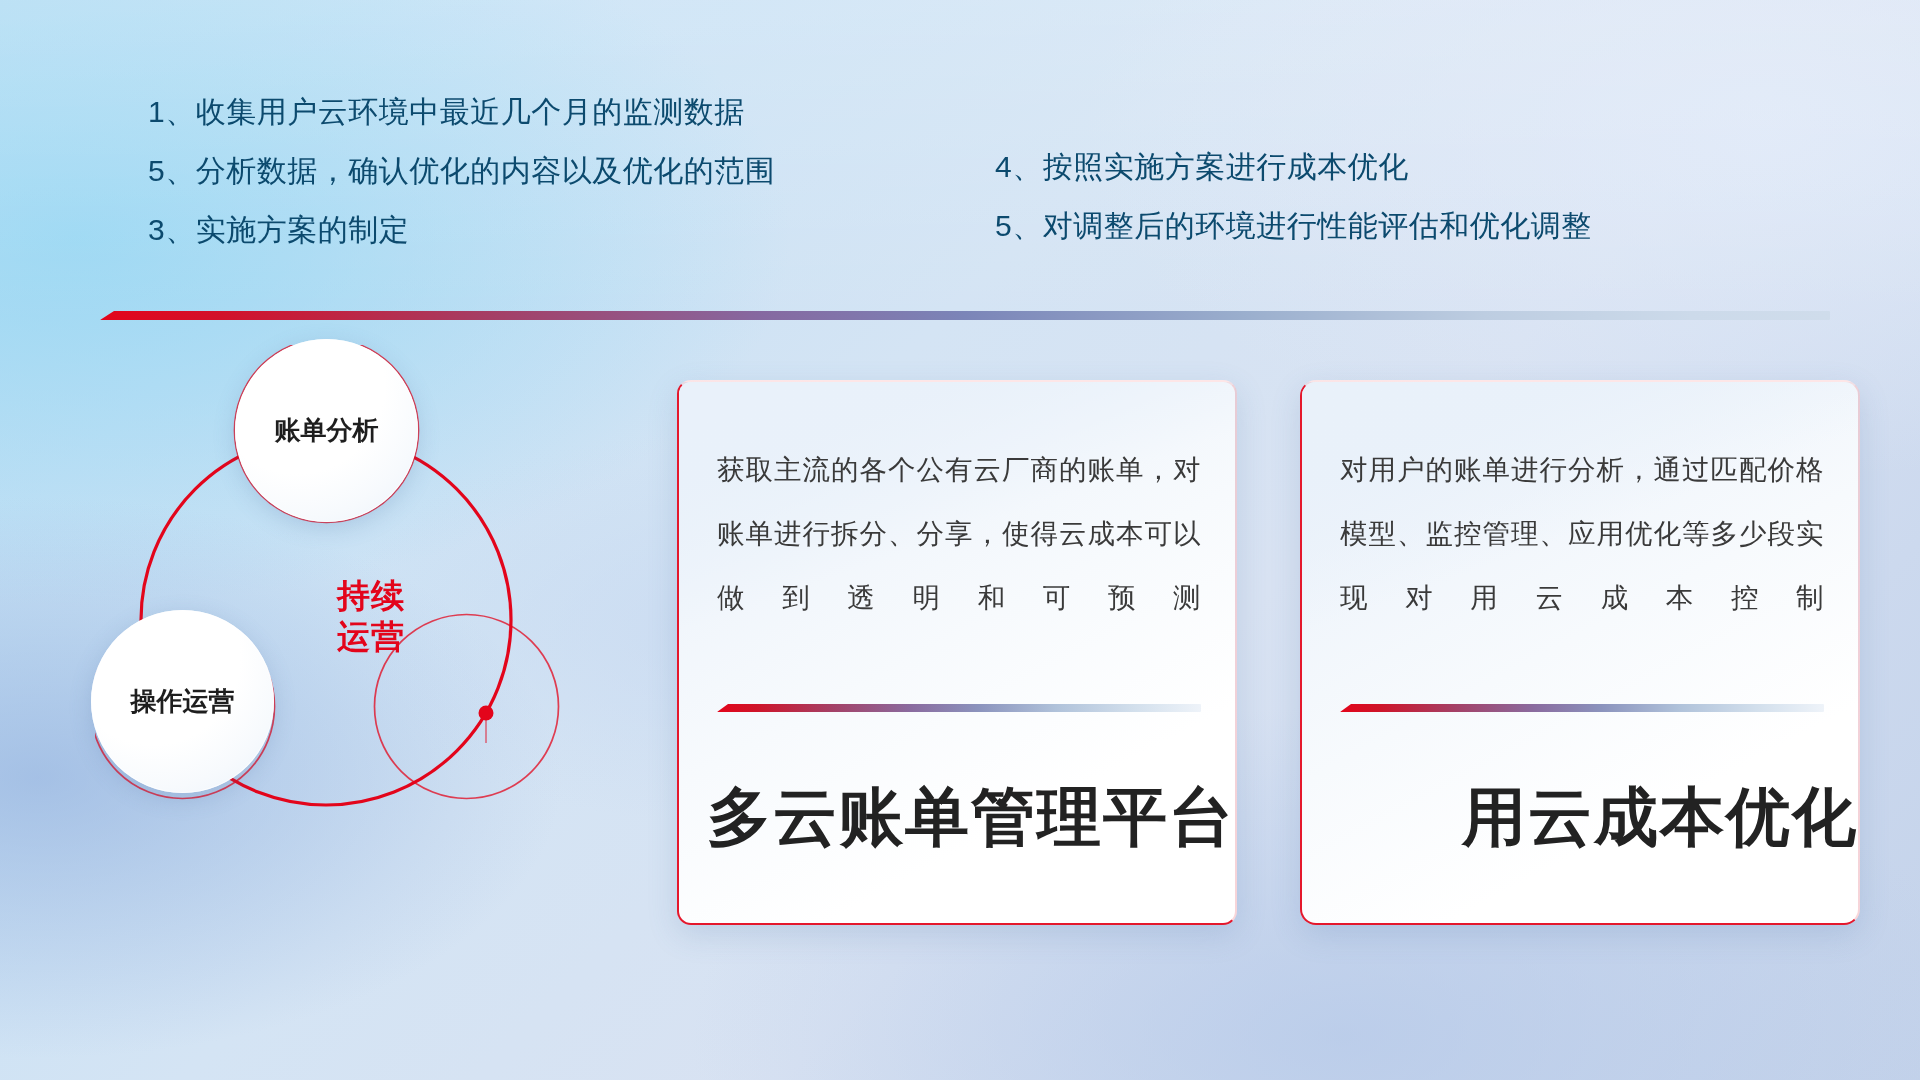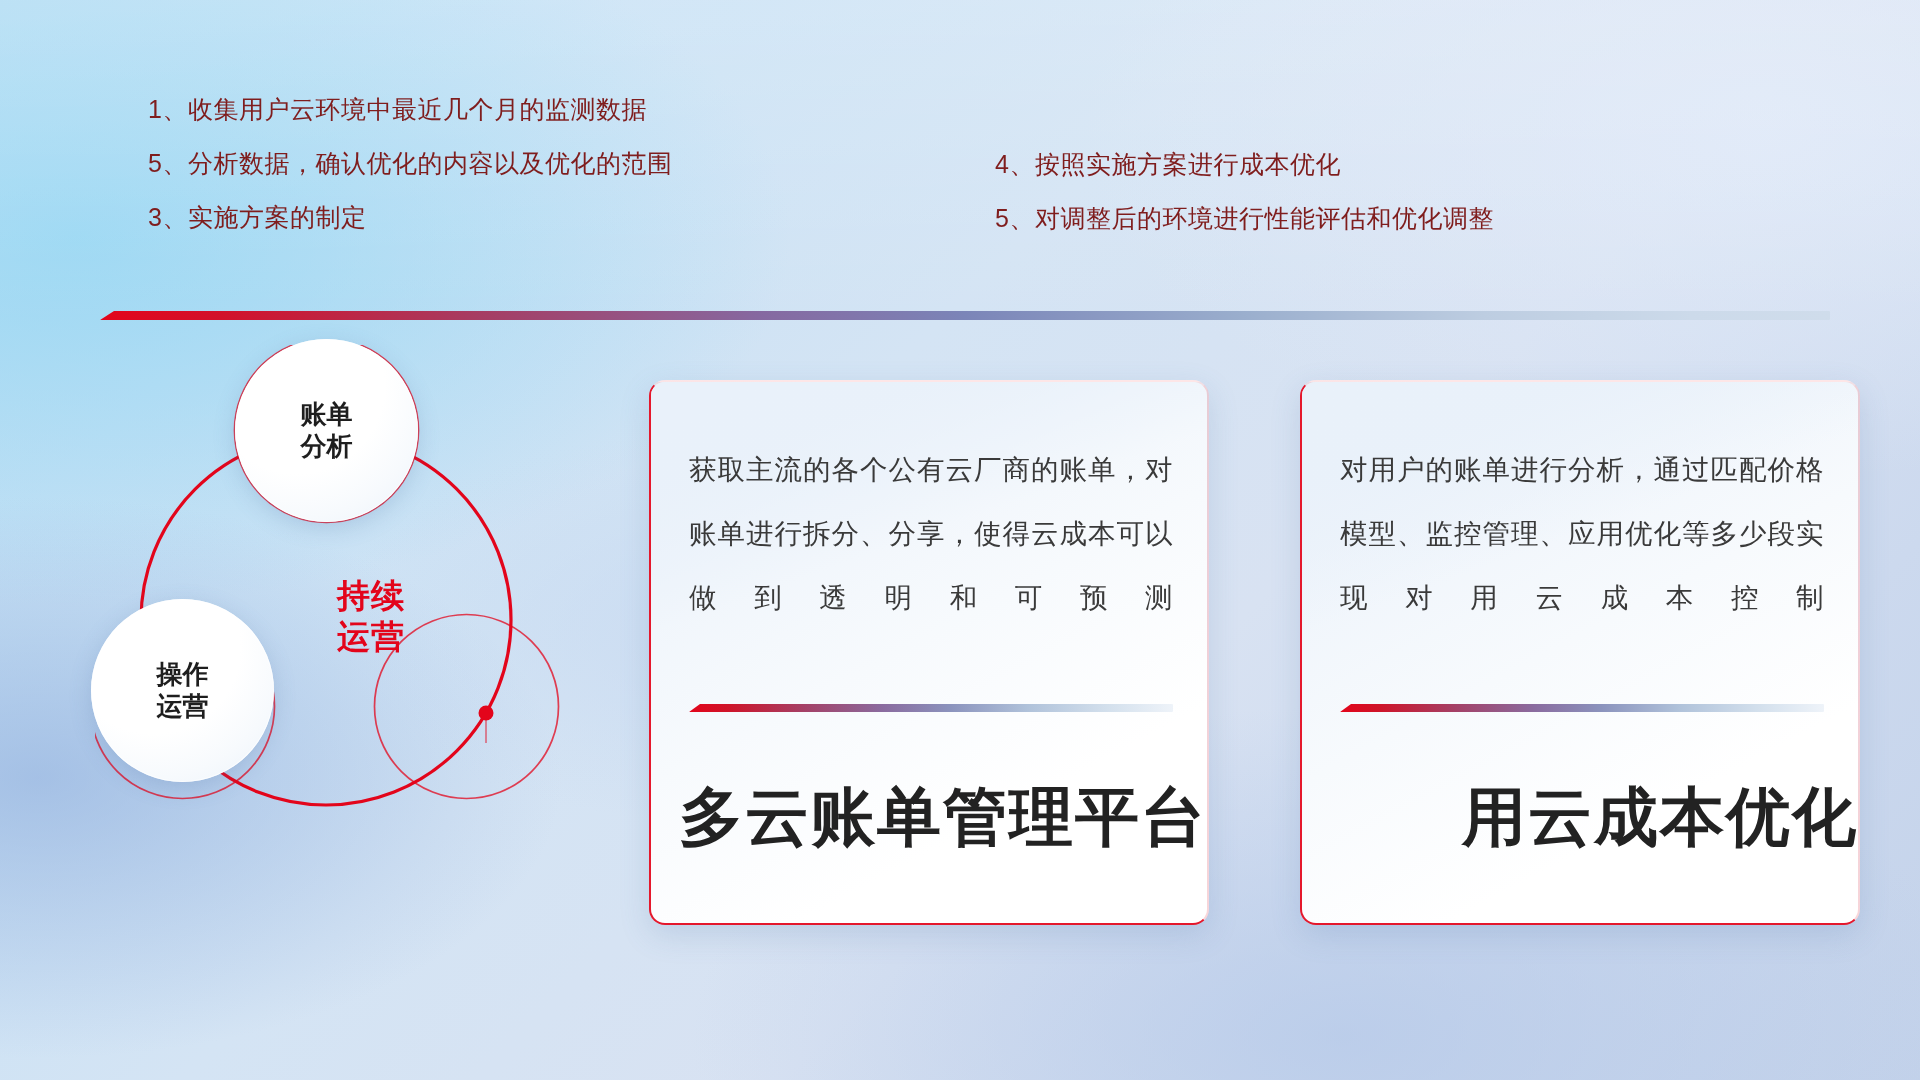--- a/index.html
+++ b/index.html
@@ -14,46 +14,46 @@
   .bgl{position:absolute;}
   .b1{inset:0;background:linear-gradient(135deg,#b9ddf3 0%,#c6e1f5 18%,#d4e4f4 42%,#d8e2f2 62%,#ccd9ee 82%,#c3d2ea 100%);}
   .b2{inset:0;background:radial-gradient(ellipse 60% 55% at 4% 22%, rgba(150,215,243,.85) 0%, rgba(150,215,243,0) 62%);}
   .b3{inset:0;background:radial-gradient(ellipse 42% 40% at 2% 72%, rgba(139,170,219,.60) 0%, rgba(139,170,219,0) 65%);}
   .b4{inset:0;background:radial-gradient(ellipse 55% 50% at 92% 12%, rgba(223,233,248,.95) 0%, rgba(223,233,248,0) 65%);}
   .b5{inset:0;background:radial-gradient(ellipse 50% 45% at 70% 96%, rgba(180,200,232,.70) 0%, rgba(180,200,232,0) 68%);}
   .b6{inset:0;background:radial-gradient(ellipse 30% 26% at 38% 58%, rgba(196,214,240,.55) 0%, rgba(196,214,240,0) 70%);}
   .b7{inset:0;background:linear-gradient(180deg,rgba(255,255,255,.18) 0%,rgba(255,255,255,0) 30%);}
 
   
-  .bullets{position:absolute;color:#7f1d1d;font-size:25px;letter-spacing:.5px;white-space:nowrap;}
+  .bullets{position:absolute;color:#0c4a6e;font-size:30px;letter-spacing:.5px;white-space:nowrap;}
   #bullets-left{left:148px;top:97px;}
   #bullets-right{left:995px;top:152px;}
   .bullet-line{line-height:1.0;margin-bottom:29px;}
 
   
   #divider{
     position:absolute;left:100px;top:311px;width:1730px;height:9px;
     background:linear-gradient(90deg,#e3051b 0%,#d2112a 7%,#a63d63 22%,#8668a0 38%,#7b85b8 50%,#9aaecd 66%,#bdcde1 80%,#ccdaea 92%,#cfdceb 100%);
     clip-path:polygon(14px 0, 100% 0, 100% 100%, 0 100%);
     border-radius:1px;
   }
 
   
   #venn{position:absolute;left:95px;top:345px;width:560px;height:600px;}
   #venn svg{position:absolute;left:0;top:0;}
   .node{
     position:absolute;border-radius:50%;
     background:
       radial-gradient(circle at 34% 26%, #ffffff 0%, #ffffff 48%, #f7fafd 72%, #eaf2fa 100%);
     box-shadow:0 6px 22px rgba(80,115,165,.22), inset 0 0 0 1px rgba(255,255,255,.7);
-    display:flex;flex-direction:column;align-items:center;justify-content:center;
+    display:flex;flex-direction:row;align-items:center;justify-content:center;
     color:#1e1e1e;font-weight:bold;font-size:26px;line-height:1.22;text-align:center;
   }
   #node-top{left:140px;top:-6px;width:183px;height:183px;}
-  #node-left{left:-4px;top:254px;width:183px;height:183px;align-items:center;}
+  #node-left{left:-4px;top:265px;width:183px;height:183px;align-items:center;}
   #node-right{left:280px;top:270px;width:183px;height:183px;}
   #center-label{
     position:absolute;left:155px;top:230px;width:155px;
     text-align:right;color:#e3051b;font-weight:bold;font-size:33px;line-height:1.25;
     letter-spacing:1px;
   }
 
   
   .card{
     position:absolute;top:380px;width:560px;height:545px;
@@ -63,21 +63,21 @@
     border-top-color:rgba(227,5,27,.10);
     border-right-color:rgba(227,5,27,.16);
     box-shadow:0 10px 30px rgba(80,115,165,.18);
     box-sizing:border-box;
     overflow:hidden;
   }
   .card::before{
     content:"";position:absolute;inset:-2px;border-radius:16px;pointer-events:none;
     background:linear-gradient(160deg,rgba(233,241,250,1) 0%,rgba(233,241,250,.96) 14%,rgba(233,241,250,0) 34%);
   }
-  #card-left{left:649px;}
+  #card-left{left:677px;border-radius:14px;}
   #card-right{left:1300px;font-family:Liberation Serif, serif;}
   .card-body{position:absolute;left:38px;right:34px;top:56px;}
   .card-text{
     color:#3a3a3a;font-size:27.5px;line-height:2.33;text-align:justify;text-align-last:justify;
     letter-spacing:.4px;
   }
   .card-rule{
     position:absolute;left:38px;right:34px;top:322px;height:8px;
     background:linear-gradient(90deg,#e3051b 0%,#cf1429 8%,#a44167 24%,#8a6b9f 40%,#8b93bd 54%,#b0c2da 70%,#d2dfec 86%,#eef3f9 100%);
     clip-path:polygon(11px 0, 100% 0, 100% 100%, 0 100%);

